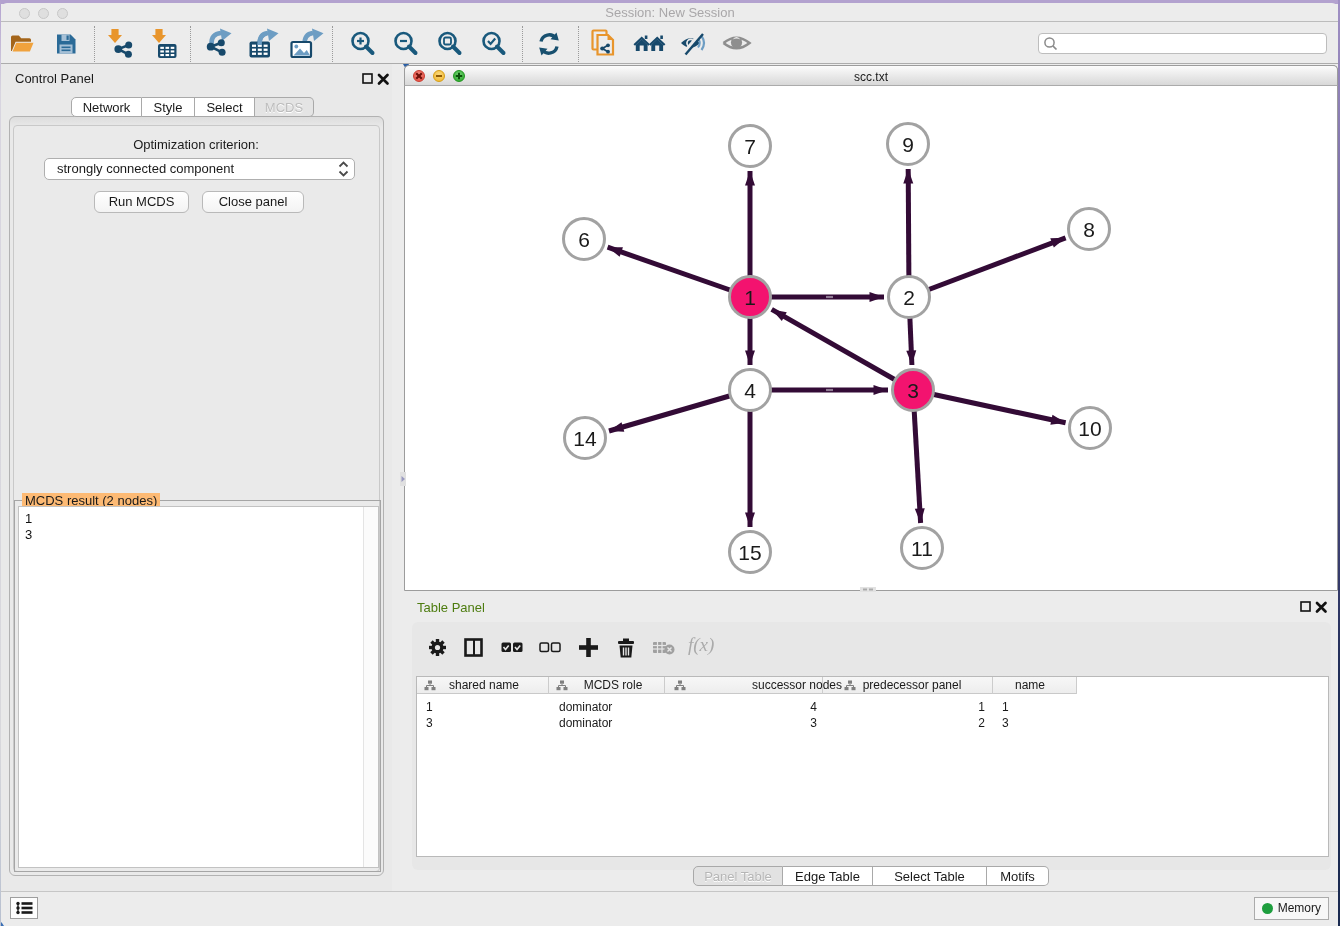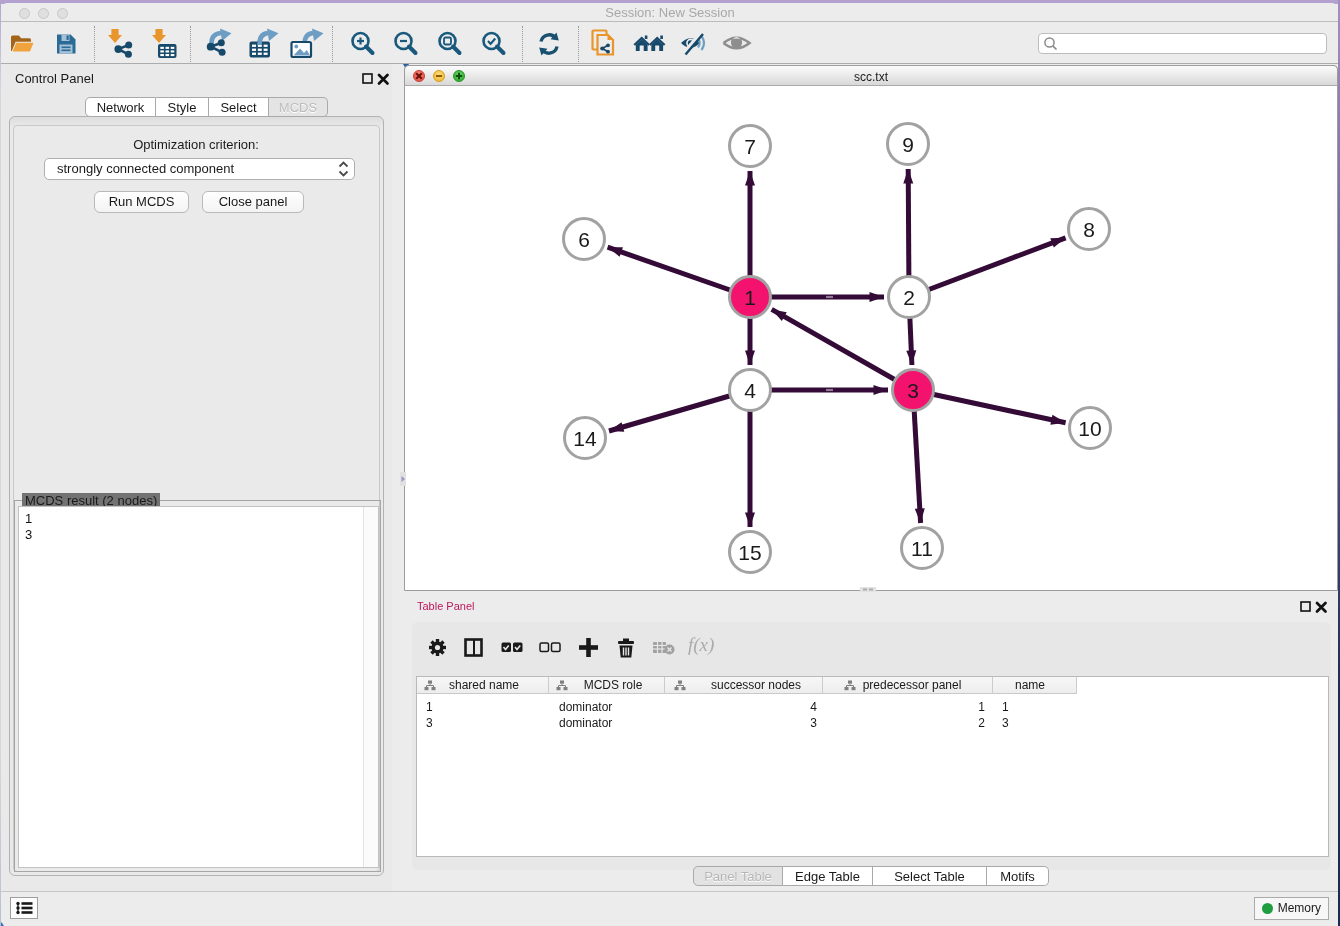--- a/index.html
+++ b/index.html
@@ -25,31 +25,31 @@
 #cpInner{left:13px;top:125px;width:367px;height:747px;background:#EAEAEA;border:1px solid #C9C9C9;border-radius:4px}
 .tabrow{position:absolute;display:flex}
 .tab{height:20px;font-size:13px;color:#1A1A1A;background:#fff;border:1px solid #A9A9A9;border-left:none;text-align:center;line-height:19px}
 .tab.first{border-left:1px solid #A9A9A9;border-radius:5px 0 0 5px}
 .tab.last{border-radius:0 5px 5px 0}
 .tab.sel{background:#E4E4E4;color:#BCBCBC;text-shadow:0 1px 0 #fff}
 #optlab{left:0;top:137px;width:392px;text-align:center;font-size:13px;color:#1A1A1A}
 #mcdsSel{left:44px;top:158px;width:311px;height:22px;background:#fff;border:1px solid #AFAFAF;border-radius:5px;font-size:13px;color:#1A1A1A;line-height:20px;padding-left:12px}
 .btn{position:absolute;height:22px;background:linear-gradient(#FFF,#F3F3F3);border:1px solid #B9B9B9;border-radius:6px;font-size:13px;color:#1A1A1A;text-align:center;line-height:20px}
 #grpbox{left:14px;top:500px;width:367px;height:372px;border:1px solid #A5A5A5}
-#grplab{left:22px;top:493px;font-size:13px;color:#1A1A1A;background:#737373;padding:0 3px}
+#grplab{left:22px;top:493px;font-size:13px;color:#1A1A1A;background:#fdba74;padding:0 3px}
 #mcdsTa{left:18px;top:506px;width:361px;height:362px;background:#fff;border:1px solid #C2C2C2;font-size:13px;color:#111;line-height:16px;padding:4px 0 0 6px}
 #taScroll{left:363px;top:507px;width:15px;height:360px;background:#FBFBFB;border-left:1px solid #E4E4E4}
 
 #frame{left:404px;top:65px;width:934px;height:526px;background:#fff;border:1px solid #9C9C9C;border-radius:5px 5px 0 0}
 #ftitle{left:404px;top:65px;width:934px;height:21px;background:linear-gradient(#FCFCFC,#D8D8D8);border:1px solid #9C9C9C;border-bottom:1px solid #ABABAB;border-radius:5px 5px 0 0}
 .mtl{position:absolute;width:12px;height:12px;border-radius:50%;top:70px}
 #fname{left:404px;top:70px;width:934px;text-align:center;font-size:12px;color:#1A1A1A}
 
 #tpanel{left:406px;top:592px;width:931px;height:299px;background:#ECECEC}
-#tpTitle{left:417px;top:600px;font-size:11px;color:#be185d}
+#tpTitle{left:417px;top:600px;font-size:13px;color:#4d7c0f}
 #tpInner{left:412px;top:622px;width:919px;height:248px;background:#E7E7E7;border-radius:6px}
 #ttable{left:416px;top:676px;width:913px;height:181px;background:#fff;border:1px solid #B9B9B9}
 #thead{left:417px;top:677px;width:660px;height:17px;background:linear-gradient(#F7F7F7,#EDEDED);border-bottom:1px solid #C9C9C9}
 .thcell{position:absolute;top:677px;height:17px;font-size:12px;color:#1A1A1A;text-align:center;line-height:17px}
 .thdiv{position:absolute;top:677px;height:17px;width:0;border-left:1px solid #CCC}
 .trow{position:absolute;font-size:12px;color:#1A1A1A}
 
 .btab{height:20px;font-size:13px;color:#1A1A1A;background:#fff;border:1px solid #A9A9A9;border-left:none;text-align:center;line-height:19px}
 .btab.first{border-left:1px solid #A9A9A9;border-radius:5px 0 0 5px}
 .btab.last{border-radius:0 5px 5px 0}
@@ -219,21 +219,21 @@
 <div class="abs" id="cpanel"></div>
 <div class="abs" id="cpTitle">Control Panel</div>
 <svg class="abs" style="left:362px;top:73px" width="12" height="12">
     <rect x="1" y="1" width="9" height="9" fill="none" stroke="#111" stroke-width="1.6"></rect>
   </svg>
 <svg class="abs" style="left:377px;top:73px" width="13" height="13">
     <path d="M2 2 L10.5 10.5 M10.5 2 L2 10.5" stroke="#111" stroke-width="2.7" stroke-linecap="round"></path>
   </svg>
 <div class="abs" id="cpPane"></div>
 <div class="abs" id="cpInner"></div>
-<div class="tabrow" style="left:85px;top:97px">
+<div class="tabrow" style="left:71px;top:97px">
 <div class="tab first" style="width:71px">Network</div>
 <div class="tab" style="width:53px">Style</div>
 <div class="tab" style="width:60px">Select</div>
 <div class="tab last sel" style="width:59px">MCDS</div>
 </div>
 <div class="abs" id="optlab">Optimization criterion:</div>
 <div class="abs" id="mcdsSel">strongly connected component</div>
 <svg class="abs" style="left:337px;top:161px" width="13" height="16">
     <path d="M2.5 5.5 L6.5 1.5 L10.5 5.5" fill="none" stroke="#4A4A4A" stroke-width="1.8"></path>
     <path d="M2.5 10.5 L6.5 14.5 L10.5 10.5" fill="none" stroke="#4A4A4A" stroke-width="1.8"></path>
@@ -371,21 +371,21 @@
 <div class="abs" style="left:688px;top:634px;font-family:'Liberation Serif',serif;font-style:italic;font-size:19px;color:#ABABAB">f(x)</div>
 <div class="abs" id="ttable"></div>
 <div class="abs" id="thead"></div>
 <div class="thdiv" style="left:548px"></div>
 <div class="thdiv" style="left:664px"></div>
 <div class="thdiv" style="left:822px"></div>
 <div class="thdiv" style="left:992px"></div>
 <div class="thdiv" style="left:1076px"></div>
 <div class="thcell" style="left:484px;transform:translateX(-50%)">shared name</div>
 <div class="thcell" style="left:613px;transform:translateX(-50%)">MCDS role</div>
-<div class="thcell" style="left:756px;transform:translateX(-50%)">successor nodes</div>
+<div class="thcell" style="left:797px;transform:translateX(-50%)">successor nodes</div>
 <div class="thcell" style="left:912px;transform:translateX(-50%)">predecessor panel</div>
 <div class="thcell" style="left:1030px;transform:translateX(-50%)">name</div>
 <svg class="abs sm" style="left:424px;top:680px" width="12" height="11">
     <rect x="4" y="0.5" width="4" height="3.2" fill="#7F7F7F"></rect>
     <rect x="0.5" y="7" width="4" height="3.2" fill="#7F7F7F"></rect>
     <rect x="7.5" y="7" width="4" height="3.2" fill="#7F7F7F"></rect>
     <path d="M6 3.7 V5.5 M2.5 7 V5.5 H9.5 V7" fill="none" stroke="#7F7F7F" stroke-width="1"></path>
   </svg>
 <svg class="abs sm" style="left:556px;top:680px" width="12" height="11">
     <rect x="4" y="0.5" width="4" height="3.2" fill="#7F7F7F"></rect>

